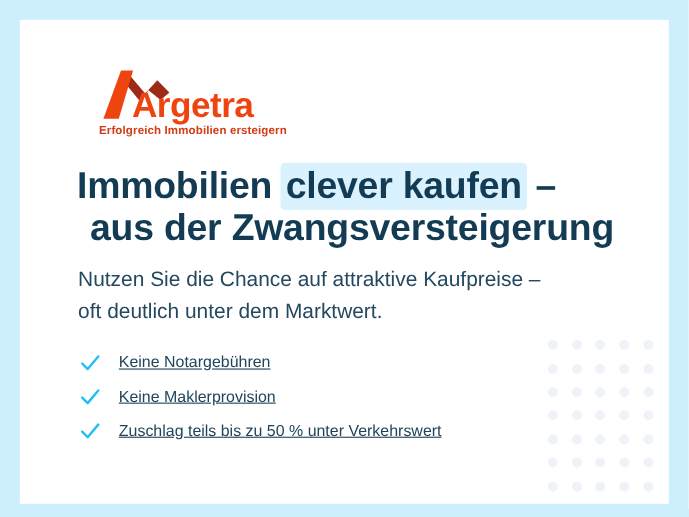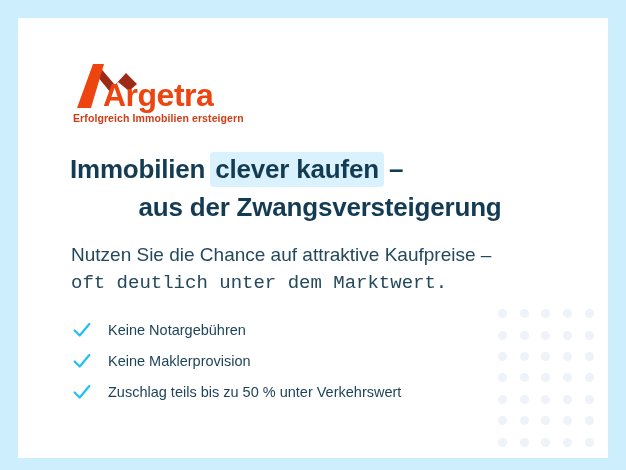--- a/index.html
+++ b/index.html
@@ -43,21 +43,21 @@
     display: block;
     width: 9px;
     height: 9px;
     border-radius: 50%;
     background: #eef3f9;
   }
 
   
   .logo {
     position: absolute;
-    left: 53px;
+    left: 70px;
     top: 42px;
     width: 200px;
     height: 68px;
   }
   .logo-svg { display: block; }
 
   
   .badge {
     position: absolute;
     left: 487px;
@@ -67,21 +67,21 @@
   }
   .badge-svg { display: block; }
 
   
   .headline {
     position: absolute;
     left: 52px;
     top: 132px;
     width: 500px;
     margin: 0;
-    font-size: 26px;
+    font-size: 34px;
     line-height: 38px;
     font-weight: bold;
     color: #133c54;
     letter-spacing: -0.2px;
   }
   .hl-mark {
     background: #d9f2fd;
     border-radius: 4px;
     padding: 2px 5px 3px 5px;
     margin: 0 -2px;
@@ -95,21 +95,21 @@
     position: absolute;
     left: 53px;
     top: 222px;
     width: 500px;
     margin: 0;
     font-size: 19px;
     line-height: 29px;
     color: #24495e;
     font-weight: normal;
   }
-  .subhead .line2 { display: block; font-family: Liberation Mono, monospace; }
+  .subhead .line2 { display: block; }
 
   
   .checklist {
     position: absolute;
     left: 53px;
     top: 296px;
     width: 470px;
     margin: 0;
     padding: 0;
     list-style: none;
@@ -124,20 +124,21 @@
     width: 22px;
     height: 22px;
     margin-right: 15px;
     display: block;
   }
   .check-label {
     font-size: 14.5px;
     color: #1f4459;
     line-height: 18px;
     white-space: nowrap;
+    text-decoration: underline;
   }
 </style>
 </head>
 <body>
 
 <div class="card">
 
   <div class="dot-pattern">
     <i></i>
       <i></i>

